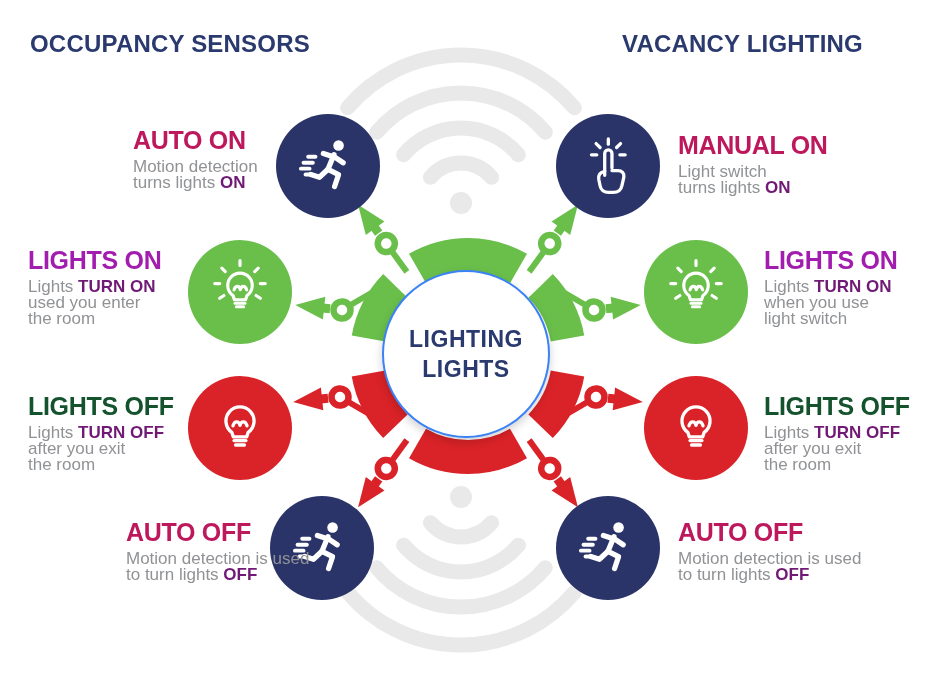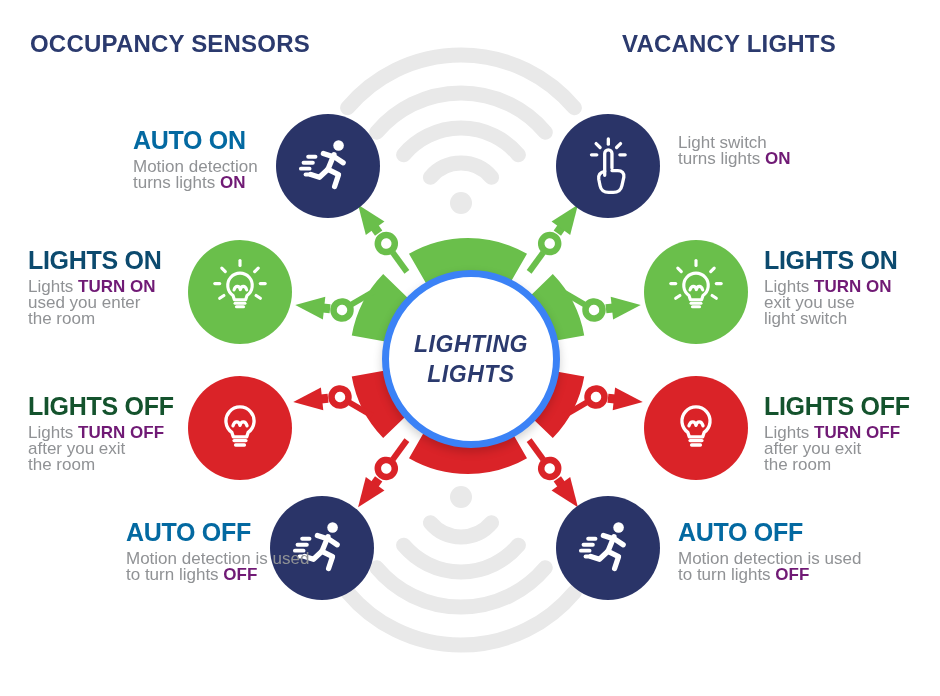--- a/index.html
+++ b/index.html
@@ -11,41 +11,41 @@
   .heading{
     position:absolute;font-size:24px;font-weight:bold;color:#2b3a6e;
     letter-spacing:.2px;white-space:nowrap;
   }
   .h-tl{left:30px;top:30px}
   .h-tr{left:622px;top:30px}
   .h-bl{left:30px;top:644px}
   .h-br{left:620px;top:644px}
   .item{position:absolute;}
   .item h3{margin:0;font-size:25px;font-weight:bold;letter-spacing:-.3px;white-space:nowrap;}
-  .t-navy{color:#0369a1}.t-green{color:#0c4a6e}.t-red{color:#14532d}
+  .t-navy{color:#be185d}.t-green{color:#a21caf}.t-red{color:#14532d}
   .desc{margin:4px 0 0;font-size:17px;line-height:16px;color:#909295;}
   .desc b{color:#701a75;}
   .dl{display:block;white-space:nowrap;}
   .p-occ-auto-on{left:133px;top:126px}
   .p-occ-lights-on{left:28px;top:246px}
   .p-occ-lights-off{left:28px;top:392px}
   .p-occ-auto-off{left:126px;top:518px}
   .p-vac-manual-on{left:678px;top:131px}
   .p-vac-lights-on{left:764px;top:246px}
   .p-vac-lights-off{left:764px;top:392px}
   .p-vac-auto-off{left:678px;top:518px}
   .circle{
     position:absolute;width:104px;height:104px;border-radius:50%;
     display:flex;align-items:center;justify-content:center;
   }
   .c-navy{background:#2a3468}.c-green{background:#6abf4b}.c-red{background:#da2328}
   .center-circle{
     position:absolute;left:382px;top:270px;width:164px;height:164px;border-radius:50%;
-    background:#fff;border:7px solid #3b82f6;box-shadow:0 4px 10px rgba(0,0,0,.18);
-    display:flex;flex-direction:column;align-items:center;justify-content:center;font-style:italic;
+    background:#fff;border:2px solid #3b82f6;box-shadow:0 4px 10px rgba(0,0,0,.18);
+    display:flex;flex-direction:column;align-items:center;justify-content:center;
   }
   .center-title{
     font-size:23px;font-weight:bold;color:#2b3a6e;letter-spacing:.5px;
     line-height:30px;text-align:center;
   }
 </style>
 </head>
 <body>
 
 <div class="stage">
@@ -99,21 +99,21 @@
 
     <g style="color:#da2328">
       <use href="#rarrow" transform="translate(468,356) rotate(-234)"></use>
       <use href="#rarrow" transform="translate(468,356) rotate(-306)"></use>
       <use href="#harrow" transform="translate(340,397) scale(-1,-1) rotate(-6)"></use>
       <use href="#harrow" transform="translate(596,397) scale(1,-1) rotate(-6)"></use>
     </g>
   </svg>
 
   <div class="heading h-tl">OCCUPANCY SENSORS</div>
-  <div class="heading h-tr">VACANCY LIGHTS</div>
+  <div class="heading h-tr">VACANCY LIGHTING</div>
 
   <div class="center-circle">
     <div class="center-title">
       <span class="dl">LIGHTING</span>
       <span class="dl">LIGHTS</span>
     </div>
   </div>
 
   <div class="circle c-navy" style="left:276px;top:114px">
     <svg width="66" height="66" viewBox="0 0 100 100">
@@ -272,31 +272,32 @@
 
   <div class="item p-occ-auto-off">
     <h3 class="t-navy">AUTO OFF</h3>
     <p class="desc">
       <span class="dl"><span>Motion detection is used</span><b></b></span>
       <span class="dl"><span>to turn lights </span><b>OFF</b></span>
     </p>
   </div>
 
   <div class="item p-vac-manual-on">
+    <h3 class="t-navy">MANUAL ON</h3>
     <p class="desc">
       <span class="dl"><span>Light switch</span><b></b></span>
       <span class="dl"><span>turns lights </span><b>ON</b></span>
     </p>
   </div>
 
   <div class="item p-vac-lights-on">
     <h3 class="t-green">LIGHTS ON</h3>
     <p class="desc">
       <span class="dl"><span>Lights </span><b>TURN ON</b></span>
-      <span class="dl"><span>exit you use</span><b></b></span>
+      <span class="dl"><span>when you use</span><b></b></span>
       <span class="dl"><span>light switch</span><b></b></span>
     </p>
   </div>
 
   <div class="item p-vac-lights-off">
     <h3 class="t-red">LIGHTS OFF</h3>
     <p class="desc">
       <span class="dl"><span>Lights </span><b>TURN OFF</b></span>
       <span class="dl"><span>after you exit</span><b></b></span>
       <span class="dl"><span>the room</span><b></b></span>

